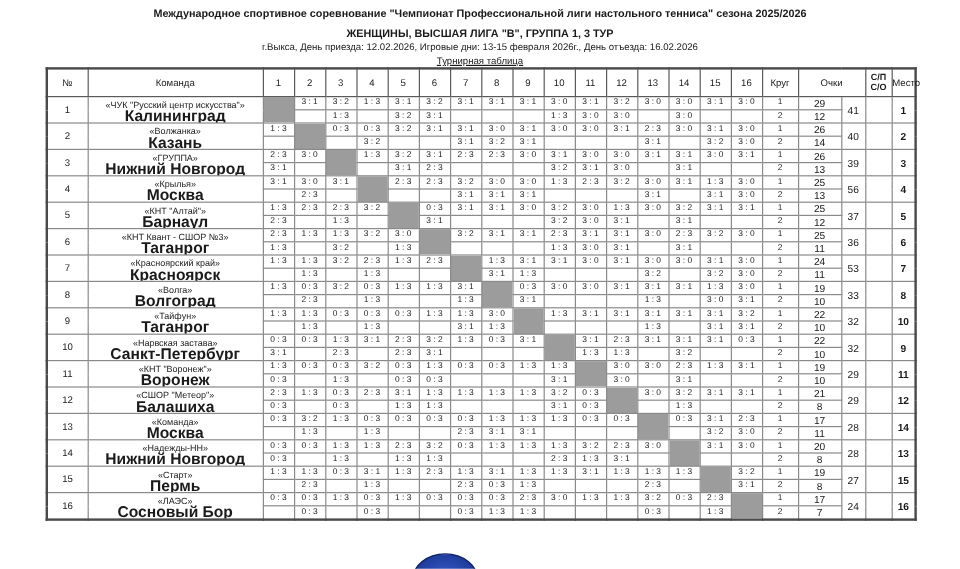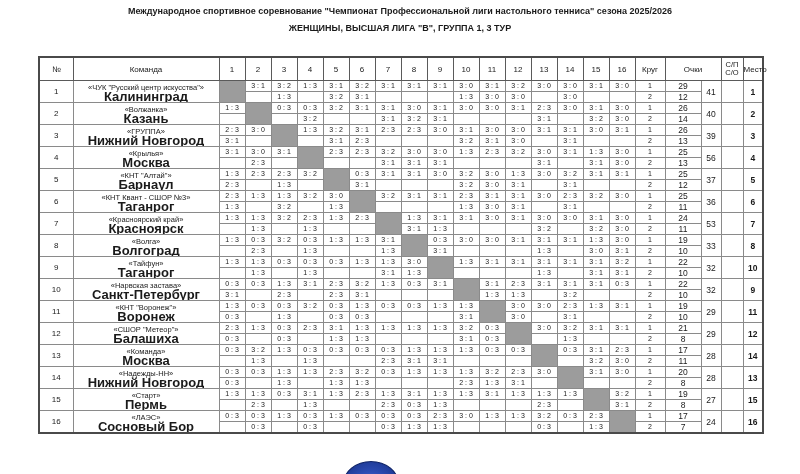--- a/index.html
+++ b/index.html
@@ -17,33 +17,35 @@
   th{border:1px solid #5a5a5a;font-size:8px;font-weight:normal;height:22px;padding:0;text-align:center;vertical-align:middle;background:#fff;}
   td{border:1px solid #8a8a8a;font-size:7px;height:10px;line-height:10px;padding:0;text-align:center;vertical-align:middle;white-space:nowrap;overflow:hidden;}
   td.numc{font-size:8px;}
   td.teamc{font-size:7.5px;line-height:9px;}
   td.teamc .city{font-size:13px;font-weight:bold;}
   td.diag{background:#9c9c9c;}
   td.roundc{font-size:7px;}
   td.ptsc{font-size:8.5px;}
   td.totalc{font-size:8.5px;}
   td.placec{font-size:8.5px;font-weight:bold;}
-  th.spso div{font-size:7.5px;line-height:8px;}
+  th.spso div{font-size:7.5px;line-height:8px;font-weight:bold;}
   .logo{
     position:absolute;left:343px;top:461px;width:54px;height:44px;border-radius:50%;
     background:radial-gradient(ellipse at 50% 62%, #5e77d2 0%, #2c4cb4 45%, #142d80 100%);
     border:1px solid #0e2366;
   }
 </style>
 </head>
 <body>
 
 <div class="titles">
   <div class="t1">Международное спортивное соревнование "Чемпионат Профессиональной лиги настольного тенниса" сезона 2025/2026</div>
   <div class="t2">ЖЕНЩИНЫ, ВЫСШАЯ ЛИГА "В", ГРУППА 1, 3 ТУР</div>
+  <div class="t3">г.Выкса, День приезда: 12.02.2026, Игровые дни: 13-15 февраля 2026г., День отъезда: 16.02.2026</div>
+  <div class="t4">Турнирная таблица</div>
 </div>
 
 <div class="tblwrap">
   <table id="tbl">
     <colgroup id="cols">
         <col style="width: 34px;">
         <col style="width: 146px;">
         <col style="width: 26px;">
         <col style="width: 26px;">
         <col style="width: 26px;">

